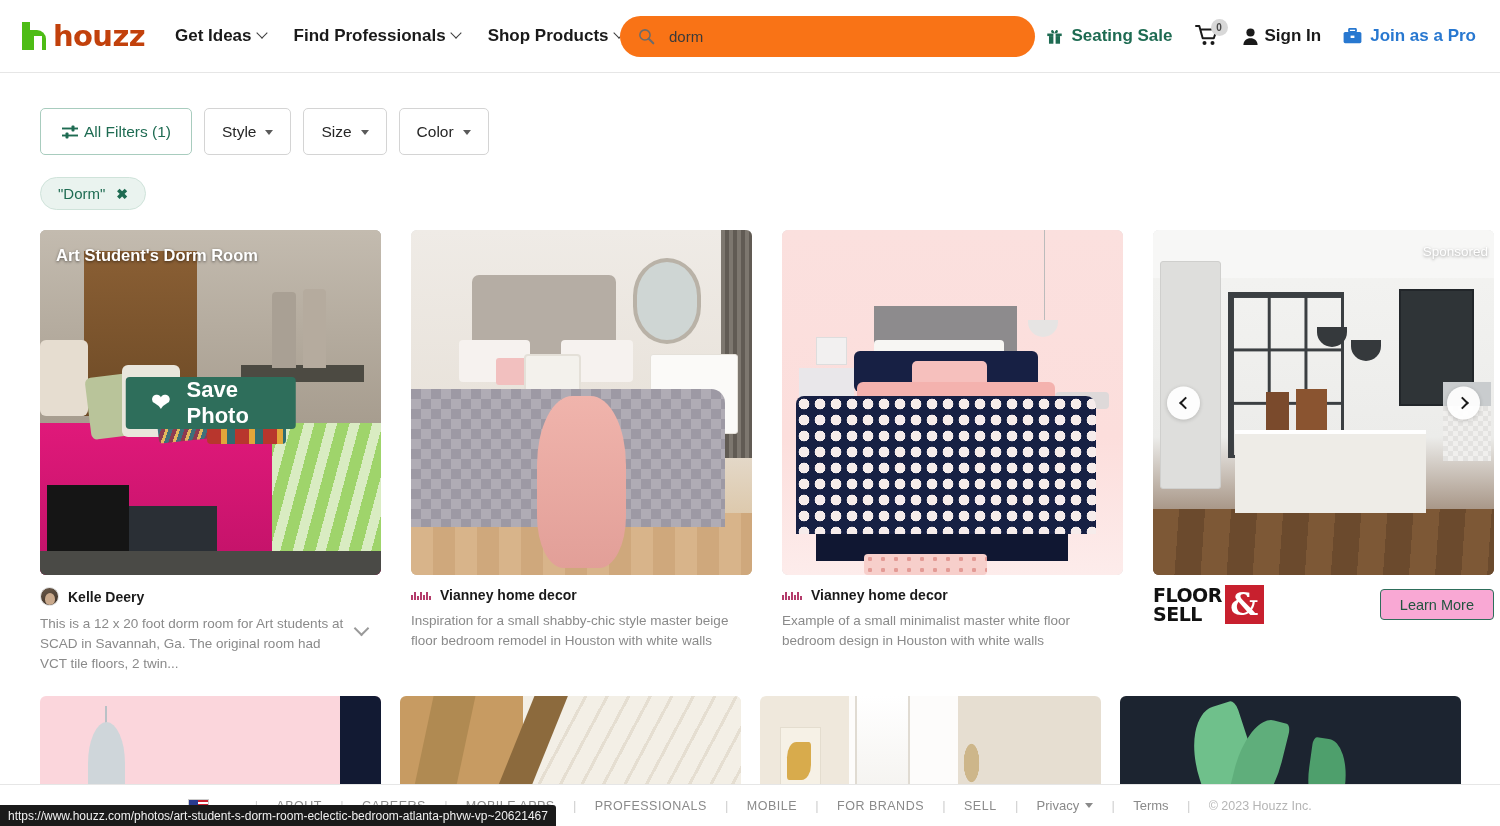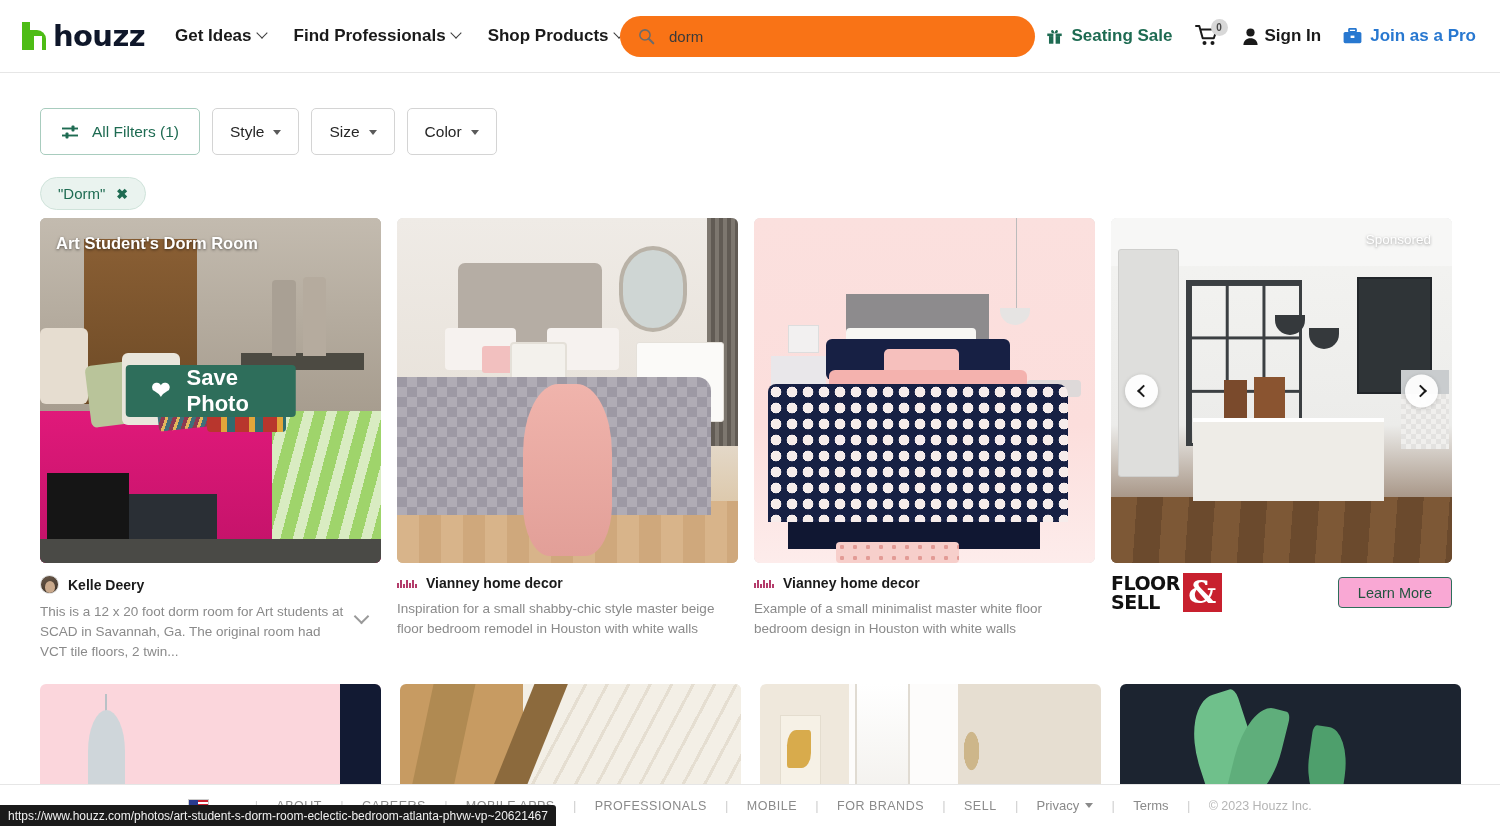--- a/index.html
+++ b/index.html
@@ -28,21 +28,21 @@
   }
   .logo-mark .arch {
     position: absolute; left: 8px; top: 8px; width: 16px; height: 20px;
     background: #4DBC15; border-top-right-radius: 9px;
   }
   .logo-mark .notch {
     position: absolute; left: 12px; top: 14px; width: 8px; height: 14px; background: #fff;
     border-top-right-radius: 0;
   }
   .logo-text {
-    font-size: 29px; font-weight: 700; color: #0f172a; letter-spacing: -0.6px;
+    font-size: 29px; font-weight: 700; color: #c2410c; letter-spacing: -0.6px;
     font-family: "DejaVu Sans", sans-serif;
   }
 
   .nav { display: flex; align-items: center; gap: 28px; }
   .nav-item {
     font-size: 17px; color: #1a1a1a; font-weight: 600; display: flex; align-items: center;
     gap: 6px; cursor: pointer; white-space: nowrap;
   }
   .caret-down {
     width: 0; height: 0; border-left: 4.5px solid transparent; border-right: 4.5px solid transparent;
@@ -85,21 +85,21 @@
   }
 
   
   .content { padding: 0 40px; }
   .filter-row { display: flex; gap: 12px; padding-top: 35px; }
   .fbtn {
     height: 47px; border: 1px solid #d4d4d4; border-radius: 5px; background: #fff;
     display: flex; align-items: center; gap: 9px; padding: 0 17px; font-size: 15.5px;
     color: #262626; cursor: pointer; white-space: nowrap;
   }
-  .fbtn.active { border-color: #a8ccbe; color: #1E6B52; padding: 0 20px; gap: 13px; }
+  .fbtn.active { border-color: #a8ccbe; color: #1E6B52; padding: 0 20px; gap: 5px; }
   .sliders-icon { width: 18px; height: 16px; }
 
   .refine-row {
     display: flex; align-items: center; gap: 14px; margin-top: 22px;
   }
   .refine-label { font-size: 15.5px; color: #262626; }
   .budget-btn {
     height: 28px; border: 2px solid #E8608E; border-radius: 3px; background: #fff;
     display: flex; align-items: center; gap: 9px; padding: 0 10px; font-size: 15.5px;
     color: #262626; cursor: pointer;
@@ -116,22 +116,22 @@
   .chip-row { margin-top: 22px; display: flex; gap: 10px; }
   .chip {
     height: 33px; border-radius: 17px; background: #EAF3EF; border: 1px solid #cfe3da;
     display: inline-flex; align-items: center; gap: 11px; padding: 0 17px;
     font-size: 15px; color: #1E6B52; cursor: pointer; font-weight: 500;
   }
   .chip .x { font-size: 14px; font-weight: 700; }
 
   
   .grid {
-    margin-top: 8px; display: grid; grid-template-columns: repeat(4, 341px);
-    gap: 16px;
+    margin-top: 20px; display: grid; grid-template-columns: repeat(4, 341px);
+    gap: 30px;
   }
   .card { position: relative; }
   .card-img {
     width: 341px; height: 345px; border-radius: 6px; overflow: hidden; position: relative;
     cursor: pointer; background: #ddd;
   }
   .card-title-overlay {
     position: absolute; left: 16px; top: 16px; color: #fff; font-size: 16.5px;
     font-weight: 700; text-shadow: 0 1px 3px rgba(0,0,0,.55); z-index: 4;
   }
@@ -166,21 +166,21 @@
     display: flex; align-items: flex-start; gap: 10px;
   }
   .caption span.txt { flex: 1; }
   .expand-chev {
     width: 11px; height: 11px; border-right: 2px solid #9a9a9a; border-bottom: 2px solid #9a9a9a;
     transform: rotate(45deg); margin-top: 9px; margin-right: 14px; flex: 0 0 auto; cursor: pointer;
   }
 
   
   .sponsored-label {
-    position: absolute; right: 21px; top: 14px; color: #fff; font-size: 13.5px;
+    position: absolute; right: 6px; top: 14px; color: #fff; font-size: 13.5px;
     text-shadow: 0 1px 3px rgba(0,0,0,.4); z-index: 4;
   }
   .carousel-arrow {
     position: absolute; top: 50%; transform: translateY(-50%);
     width: 33px; height: 33px; border-radius: 50%; background: rgba(255,255,255,.92);
     display: flex; align-items: center; justify-content: center; cursor: pointer; z-index: 5;
     box-shadow: 0 1px 4px rgba(0,0,0,.18);
   }
   .carousel-arrow.left { left: 14px; }
   .carousel-arrow.right { right: 14px; }

